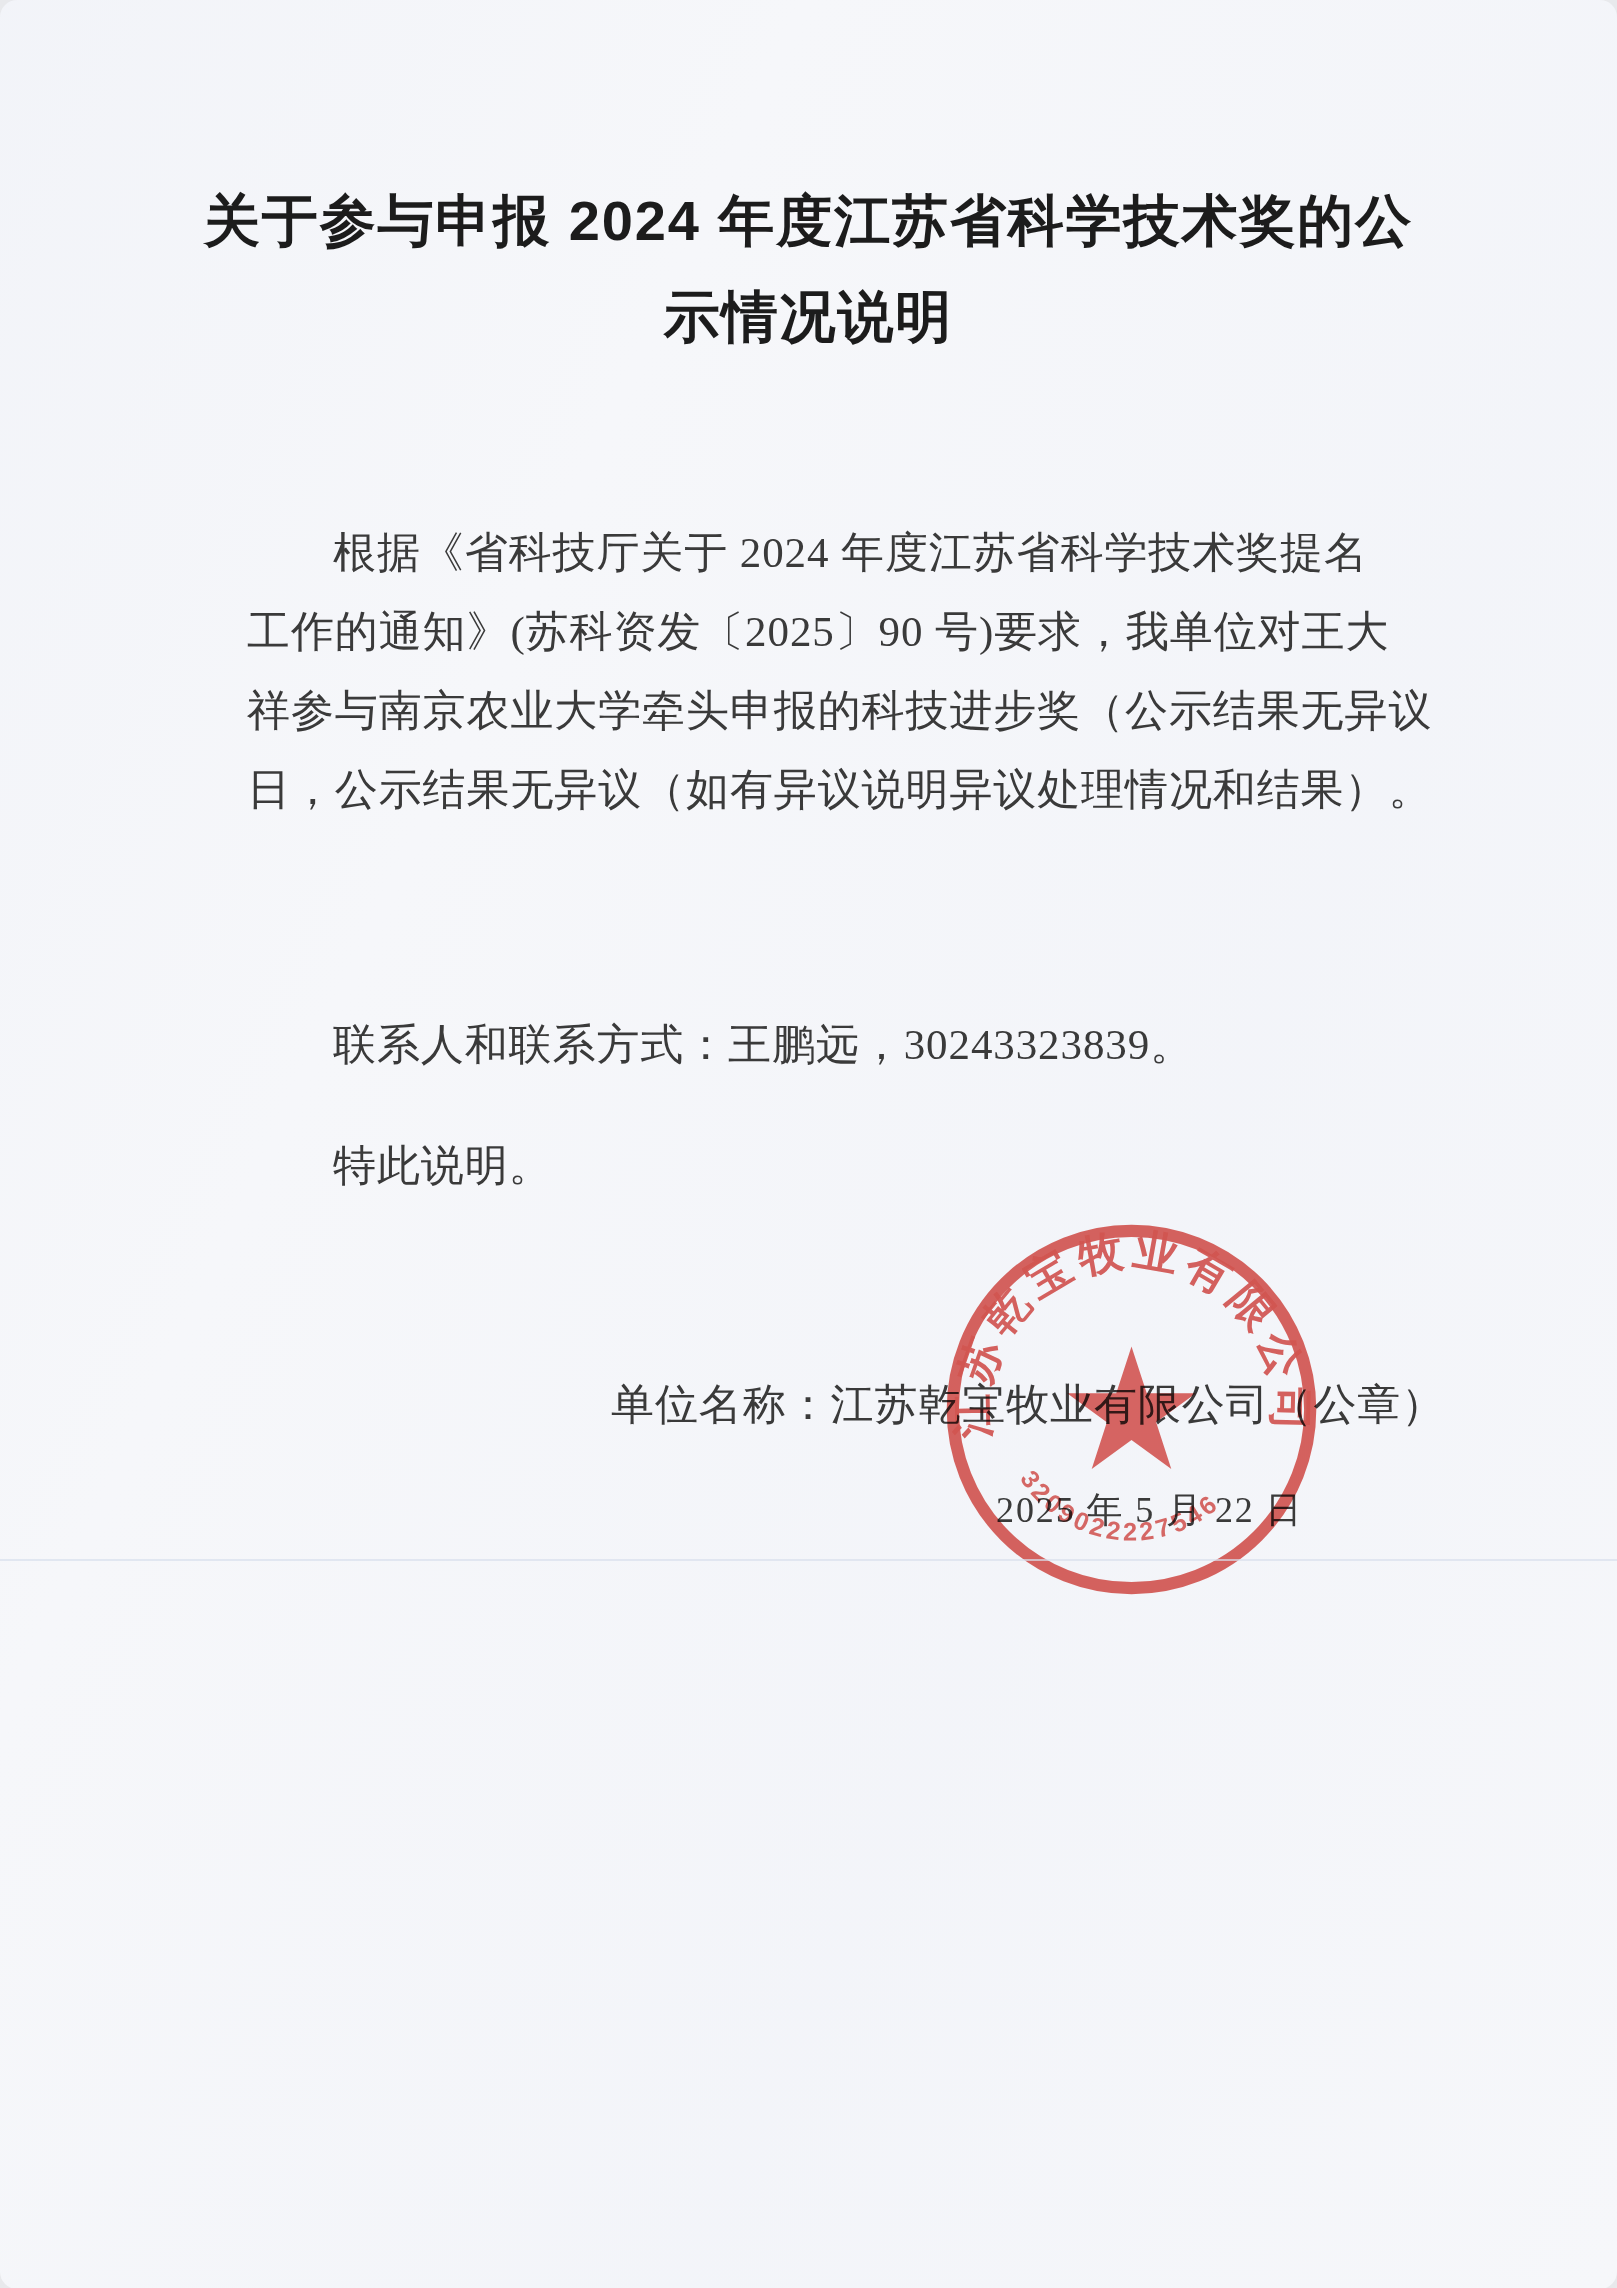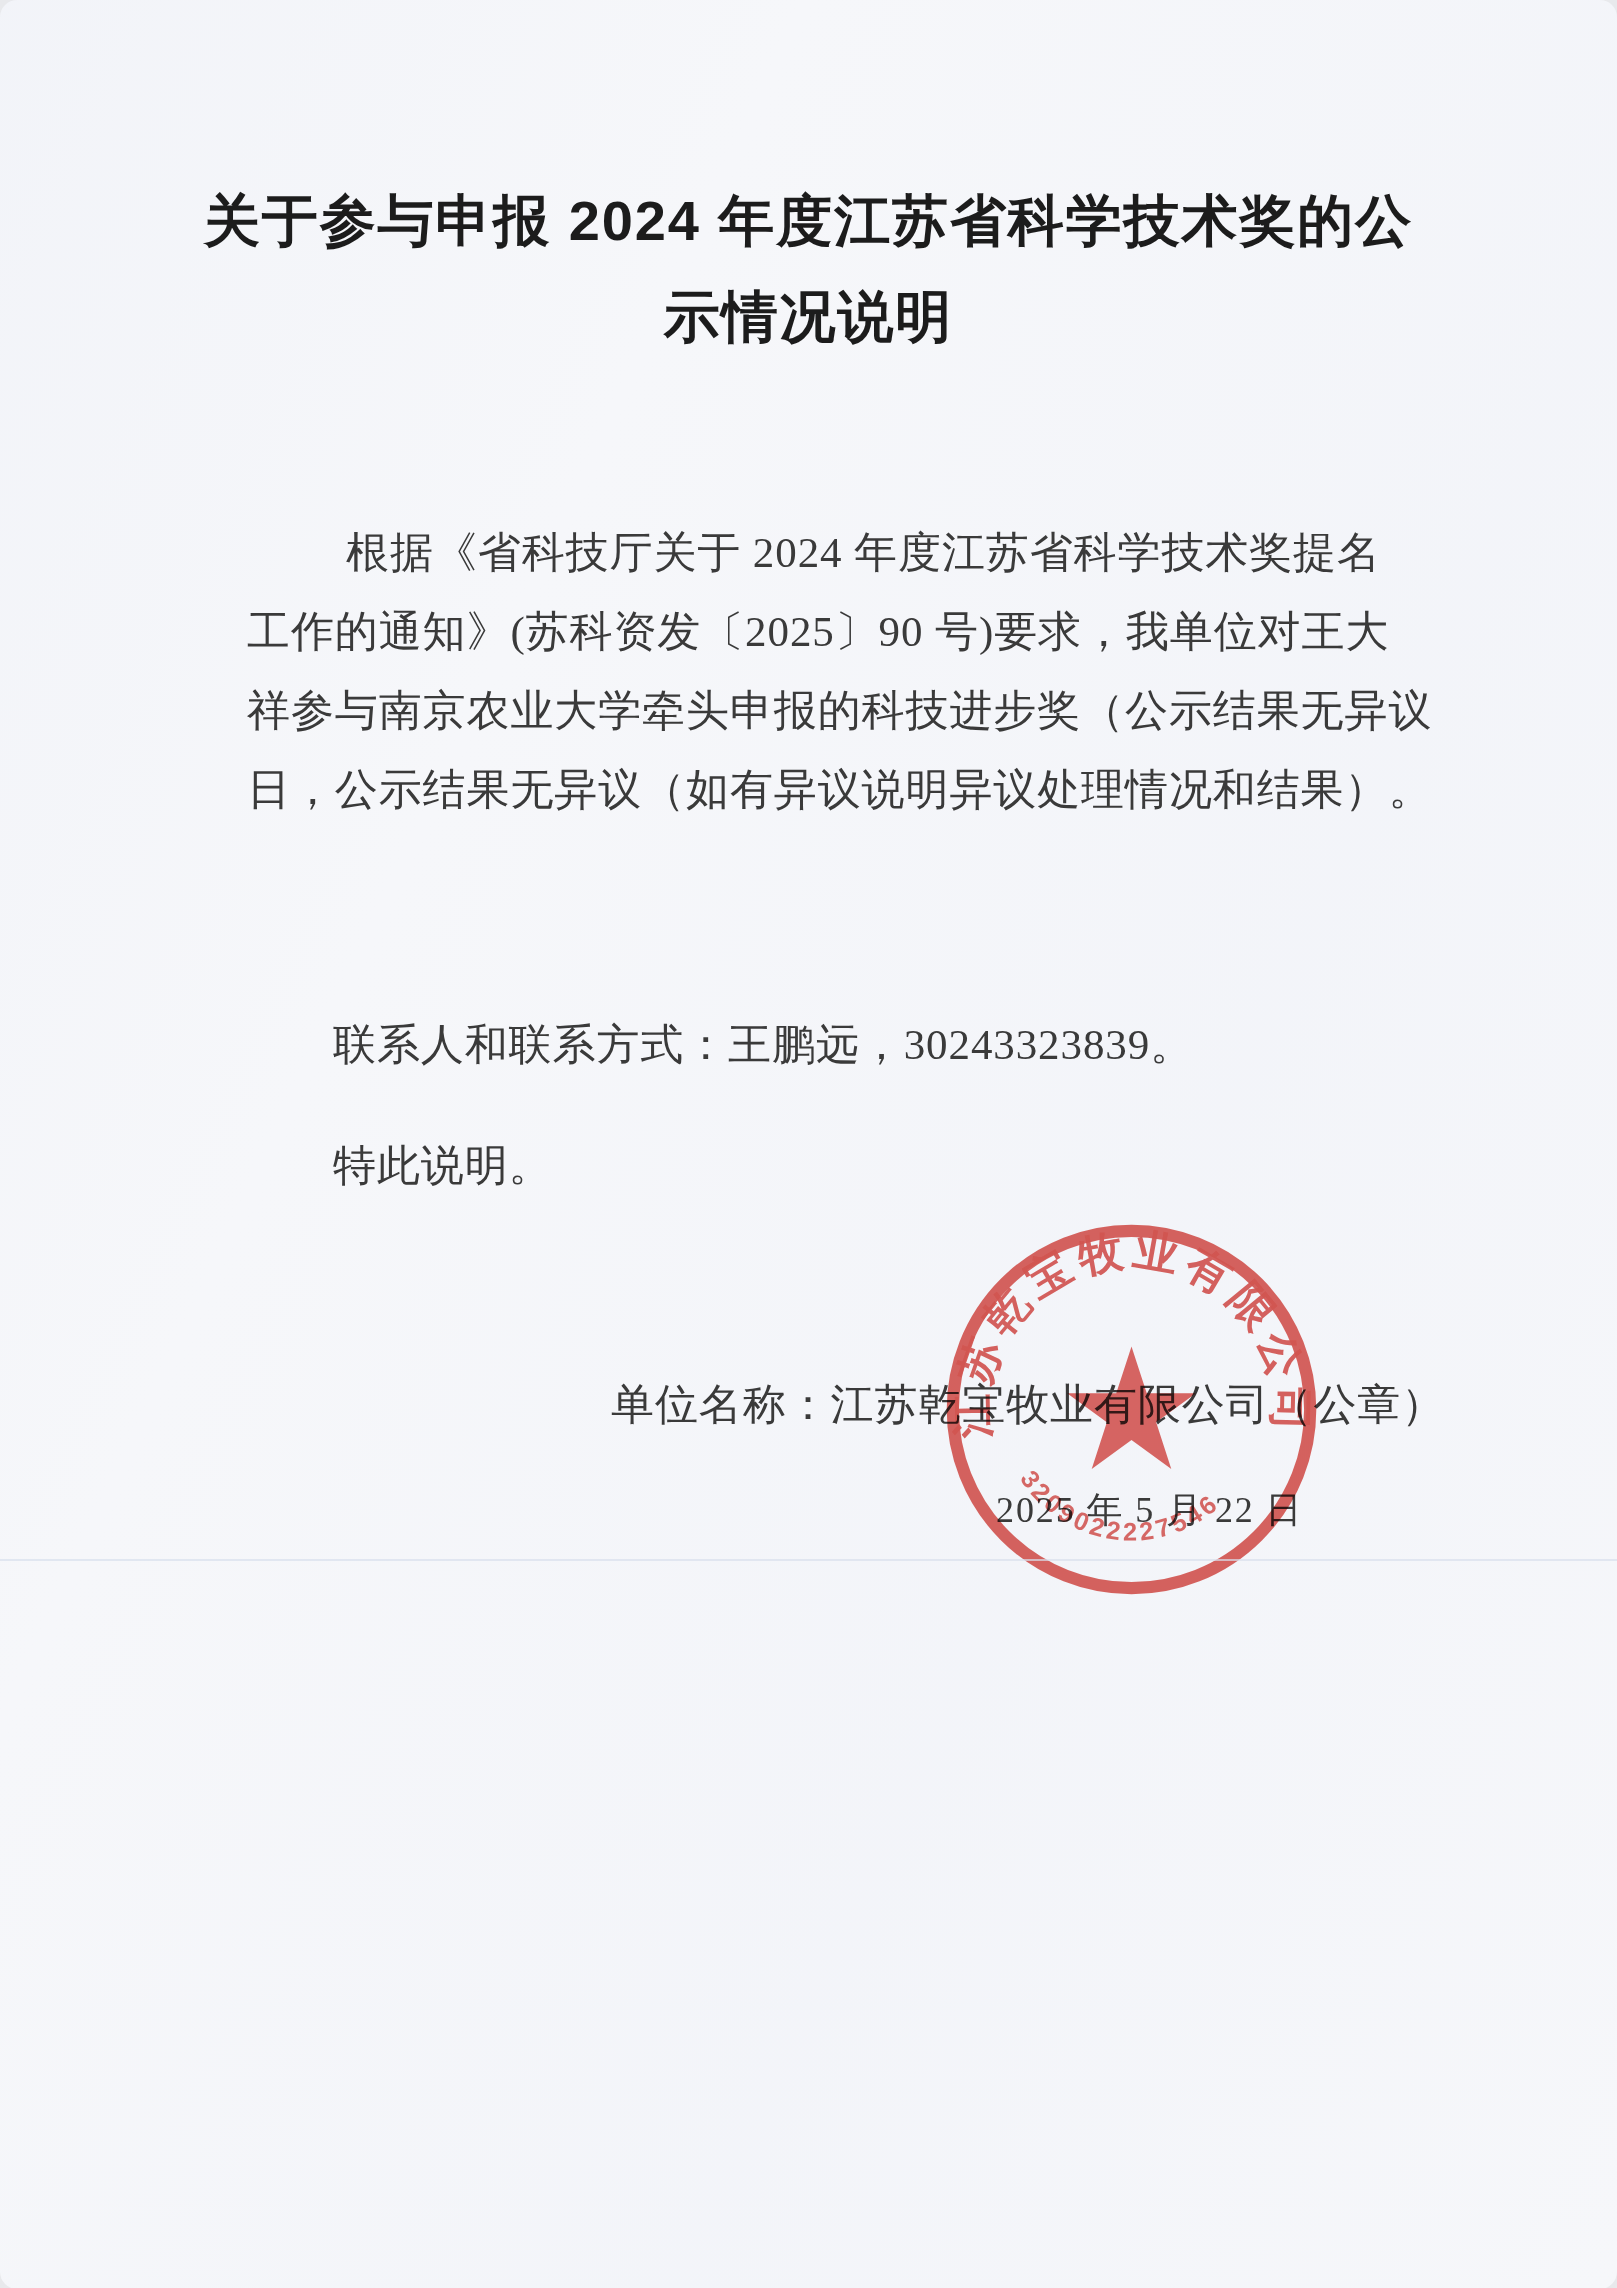--- a/index.html
+++ b/index.html
@@ -33,21 +33,21 @@
     position: absolute;
     left: 247px;
     top: 513px;
     width: 1147px;
     font-size: 43px;
     line-height: 79px;
     letter-spacing: 0.9px;
     color: #3a3a3a;
   }
   .body-line { white-space: nowrap; }
-  .indent { text-indent: 2em; text-align: center; }
+  .indent { text-indent: 2em; }
   .contact-line, .closing-line {
     position: absolute;
     left: 247px;
     width: 1147px;
     font-size: 43px;
     line-height: 79px;
     letter-spacing: 0.9px;
     text-indent: 2em;
     white-space: nowrap;
     color: #3a3a3a;

